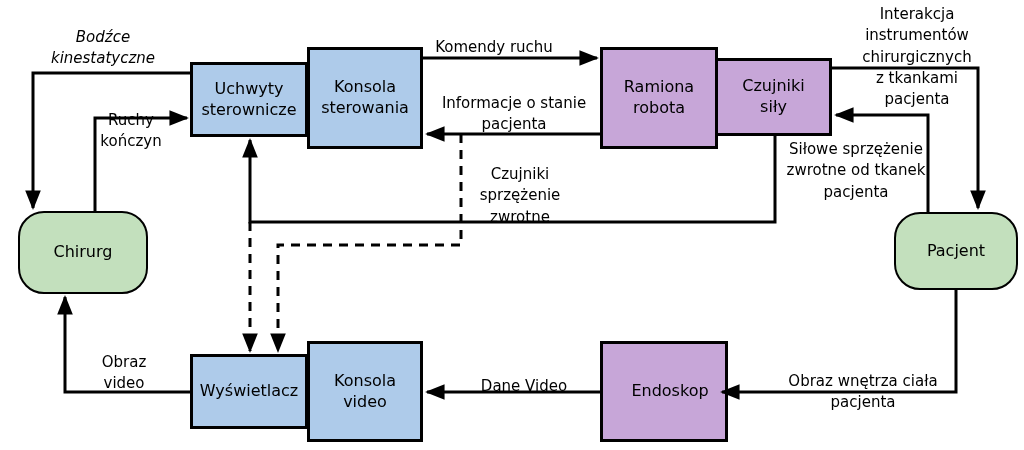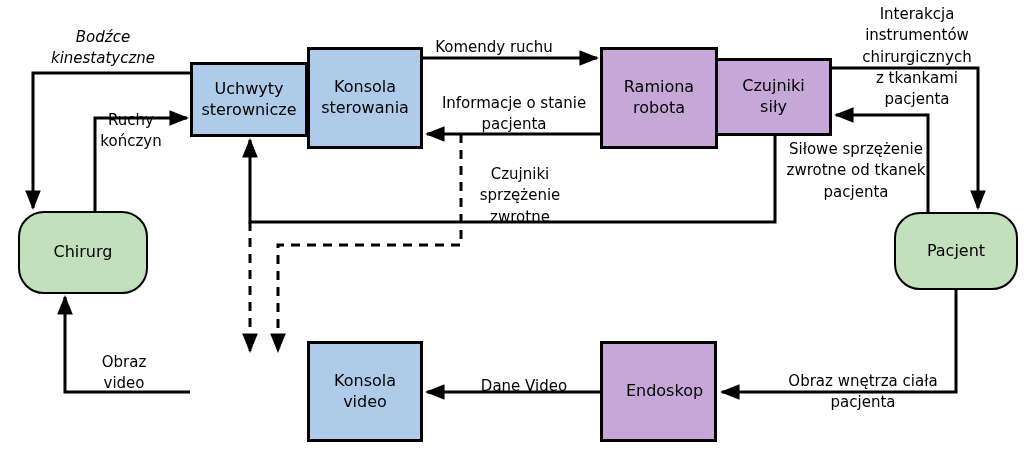--- a/index.html
+++ b/index.html
@@ -59,25 +59,26 @@
 sterowania</div>
 
   <div class="node purple short" style="left:715px;top:58px;width:117px;height:78px;text-align:center;">Czujniki
 siły</div>
 
   <div class="node purple tall" style="left:600px;top:47px;width:118px;height:102px;">Ramiona
 robota</div>
 
   <div class="node green" style="left:894px;top:212px;width:124px;height:78px;">Pacjent</div>
 
+  <div class="node blue short" style="left:190px;top:354px;width:118px;height:75px;">Wyświetlacz</div>
 
   <div class="node blue tall" style="left:307px;top:341px;width:116px;height:101px;">Konsola
 video</div>
 
-  <div class="node purple tall" style="left:600px;top:341px;width:117px;height:101px;padding-left:12px;">Endoskop</div>
+  <div class="node purple tall" style="left:600px;top:341px;width:128px;height:101px;padding-left:12px;">Endoskop</div>
 
   <div class="elabel" style="left:103px;top:27px;font-style:italic;">Bodźce
 kinestatyczne</div>
 
   <div class="elabel" style="left:131px;top:110px;">Ruchy
 kończyn</div>
 
   <div class="elabel" style="left:494px;top:37px;">Komendy ruchu</div>
 
   <div class="elabel" style="left:514px;top:93px;">Informacje o stanie

